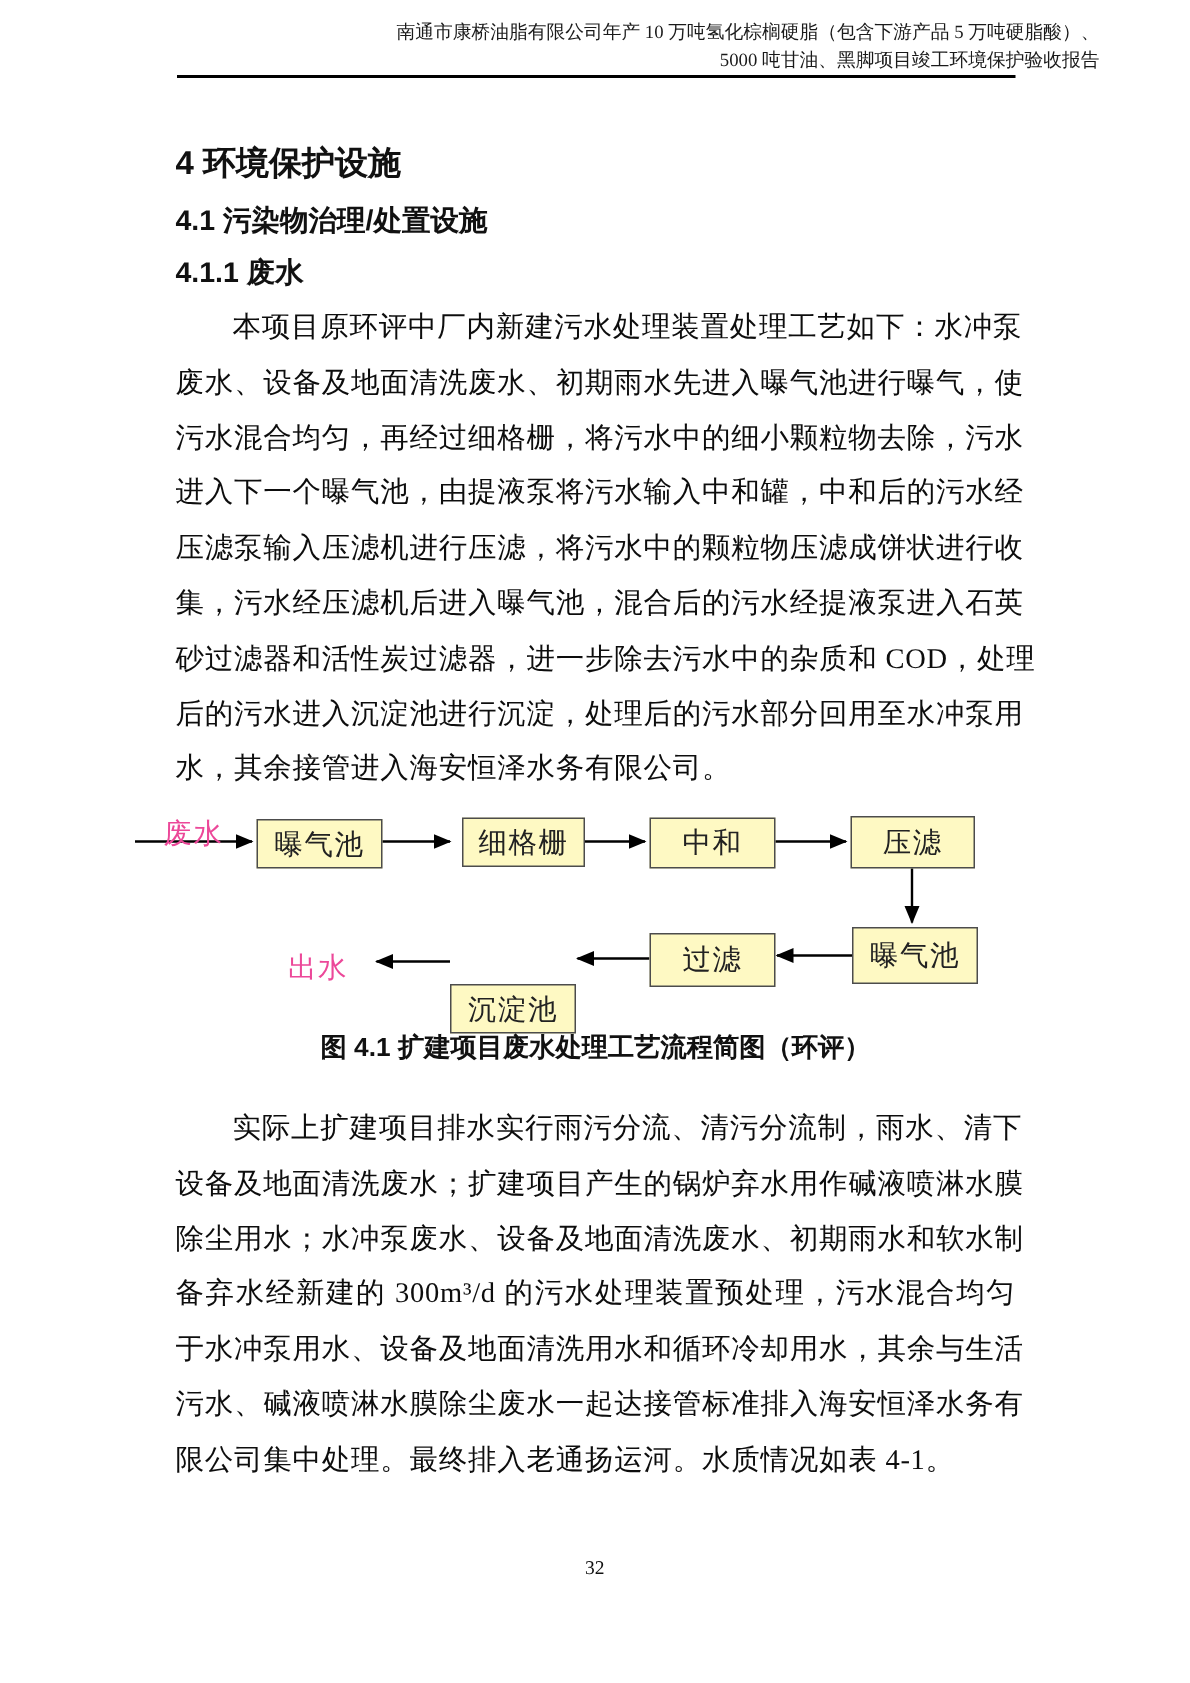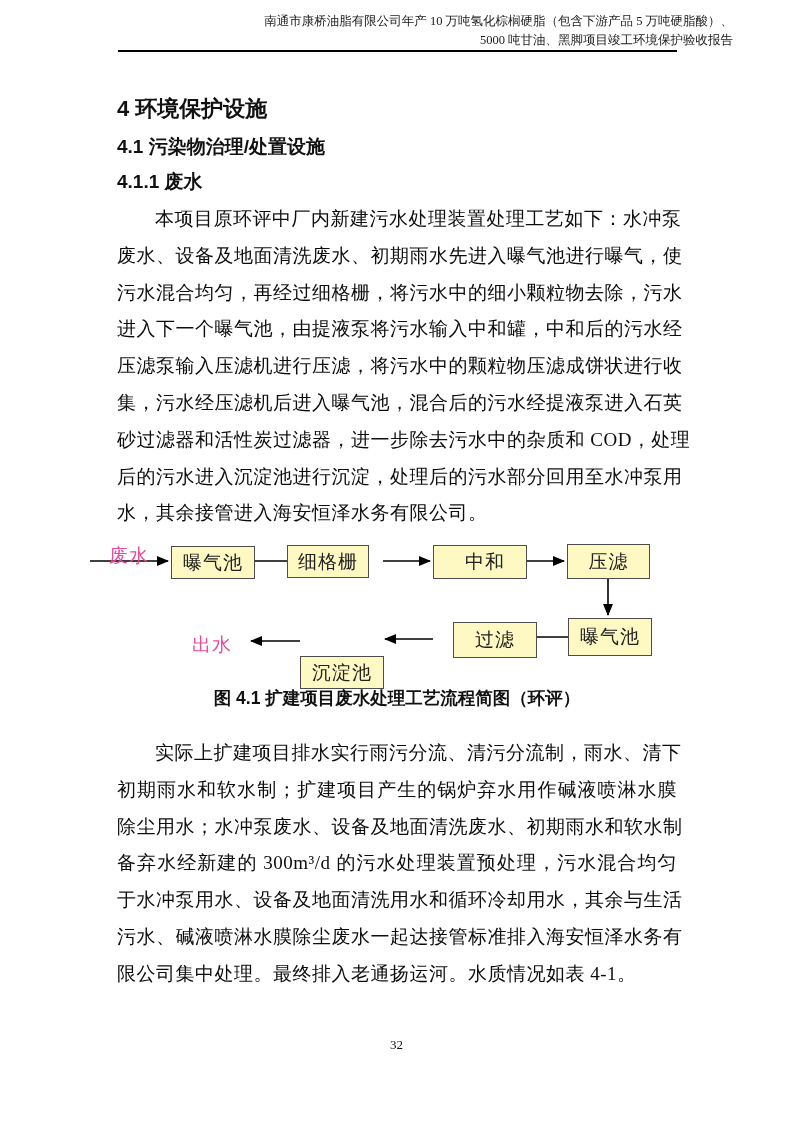--- a/index.html
+++ b/index.html
@@ -93,35 +93,35 @@
       <line x1="523" y1="43" x2="523" y2="80" marker-end="url(#ah)"></line>
       <line x1="483" y1="102" x2="433" y2="102" marker-end="url(#ah)"></line>
       <line x1="348" y1="104" x2="300" y2="104" marker-end="url(#ah)"></line>
       <line x1="215" y1="106" x2="166" y2="106" marker-end="url(#ah)"></line>
     </g>
   </svg>
 
   <div class="flabel" style="left:103px;top:543px;width:52px;">废水</div>
 
   <div class="fbox" style="left:171px;top:546px;width:82px;height:31px;">曝气池</div>
-  <div class="fbox" style="left:287px;top:545px;width:80px;height:31px;">细格栅</div>
-  <div class="fbox" style="left:433px;top:545px;width:82px;height:32px;padding-left:10px;">中和</div>
+  <div class="fbox" style="left:308px;top:545px;width:80px;height:31px;">细格栅</div>
+  <div class="fbox" style="left:433px;top:545px;width:82px;height:32px;">中和</div>
   <div class="fbox" style="left:567px;top:544px;width:81px;height:33px;">压滤</div>
   <div class="fbox" style="left:568px;top:618px;width:82px;height:36px;">曝气池</div>
-  <div class="fbox" style="left:433px;top:622px;width:82px;height:34px;margin-left:20px;">过滤</div>
+  <div class="fbox" style="left:433px;top:622px;width:82px;height:34px;">过滤</div>
   <div class="fbox" style="left:300px;top:656px;width:82px;height:31px;">沉淀池</div>
 
   <div class="flabel" style="left:186px;top:632px;width:52px;">出水</div>
 </div>
 
 <div class="abs caption">图 4.1 扩建项目废水处理工艺流程简图（环评）</div>
 
 <div class="abs para p2">
     <div class="line first">实际上扩建项目排水实行雨污分流、清污分流制，雨水、清下</div>
-    <div class="line">初期雨水和软水制；扩建项目产生的锅炉弃水用作碱液喷淋水膜</div>
+    <div class="line">设备及地面清洗废水；扩建项目产生的锅炉弃水用作碱液喷淋水膜</div>
     <div class="line">除尘用水；水冲泵废水、设备及地面清洗废水、初期雨水和软水制</div>
     <div class="line">备弃水经新建的 300m³/d 的污水处理装置预处理，污水混合均匀</div>
     <div class="line">于水冲泵用水、设备及地面清洗用水和循环冷却用水，其余与生活</div>
     <div class="line">污水、碱液喷淋水膜除尘废水一起达接管标准排入海安恒泽水务有</div>
     <div class="line last">限公司集中处理。最终排入老通扬运河。水质情况如表 4-1。</div>
   </div>
 
 <div class="abs pageno">32</div>
 
 </body></html>

